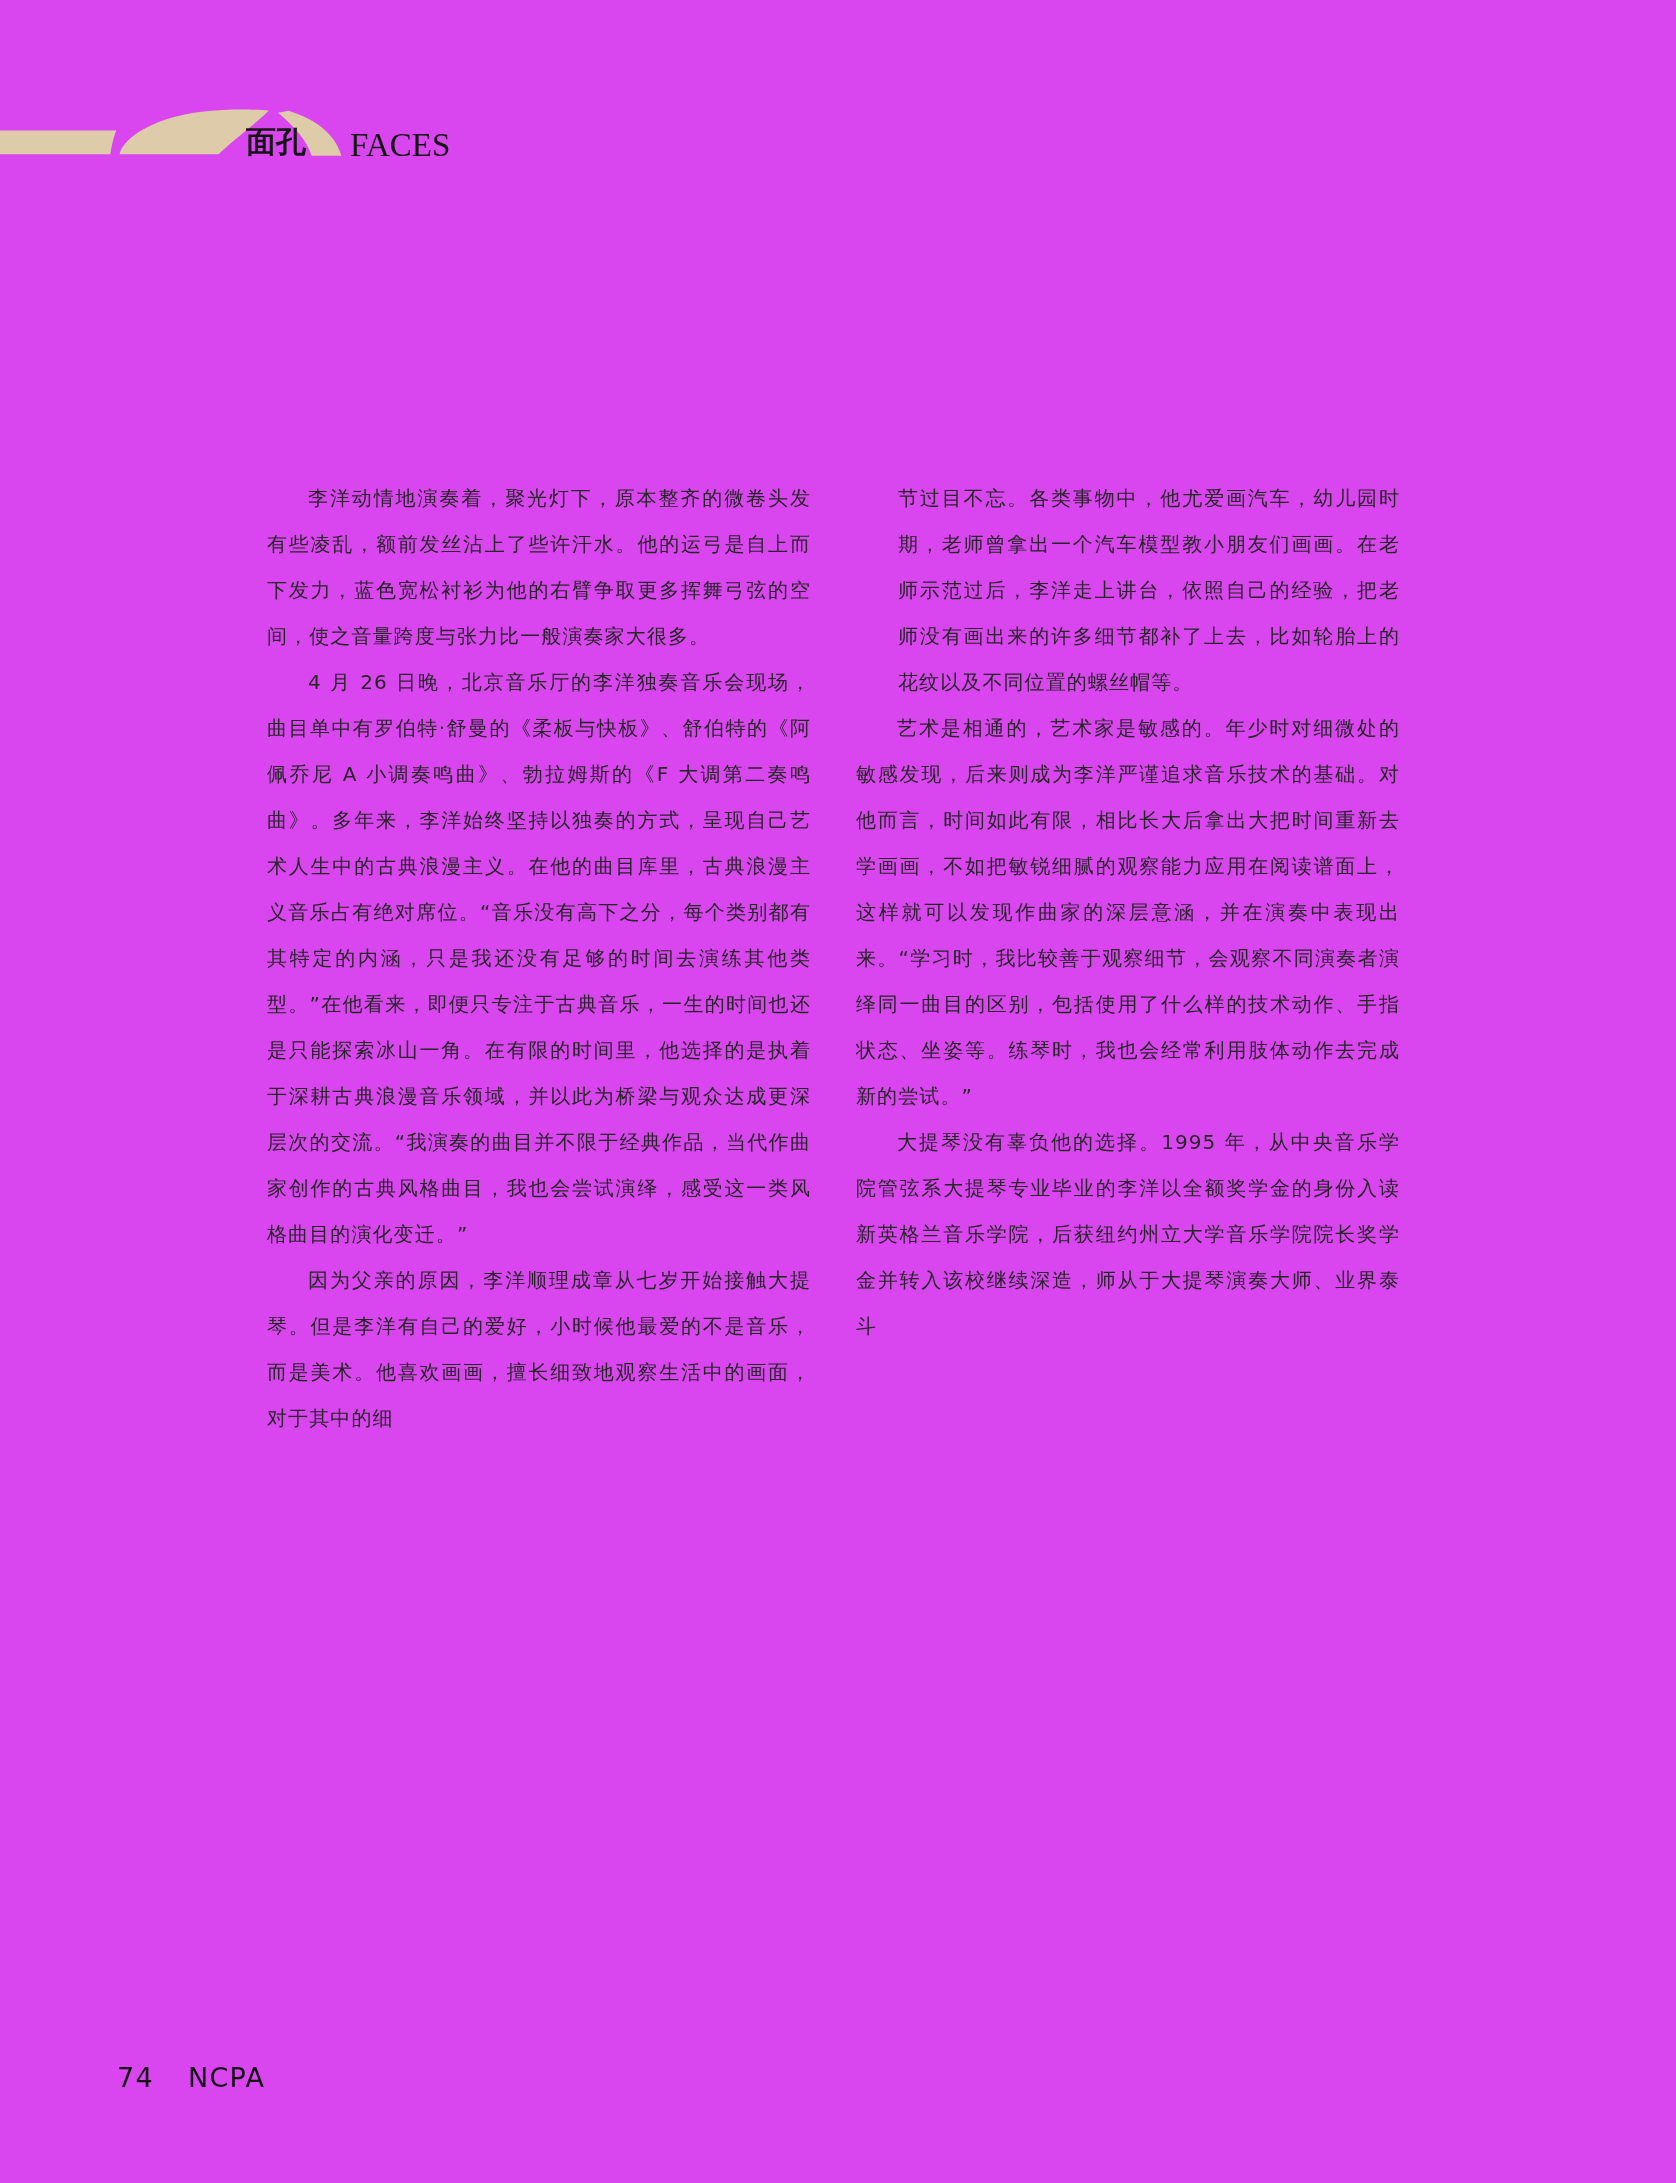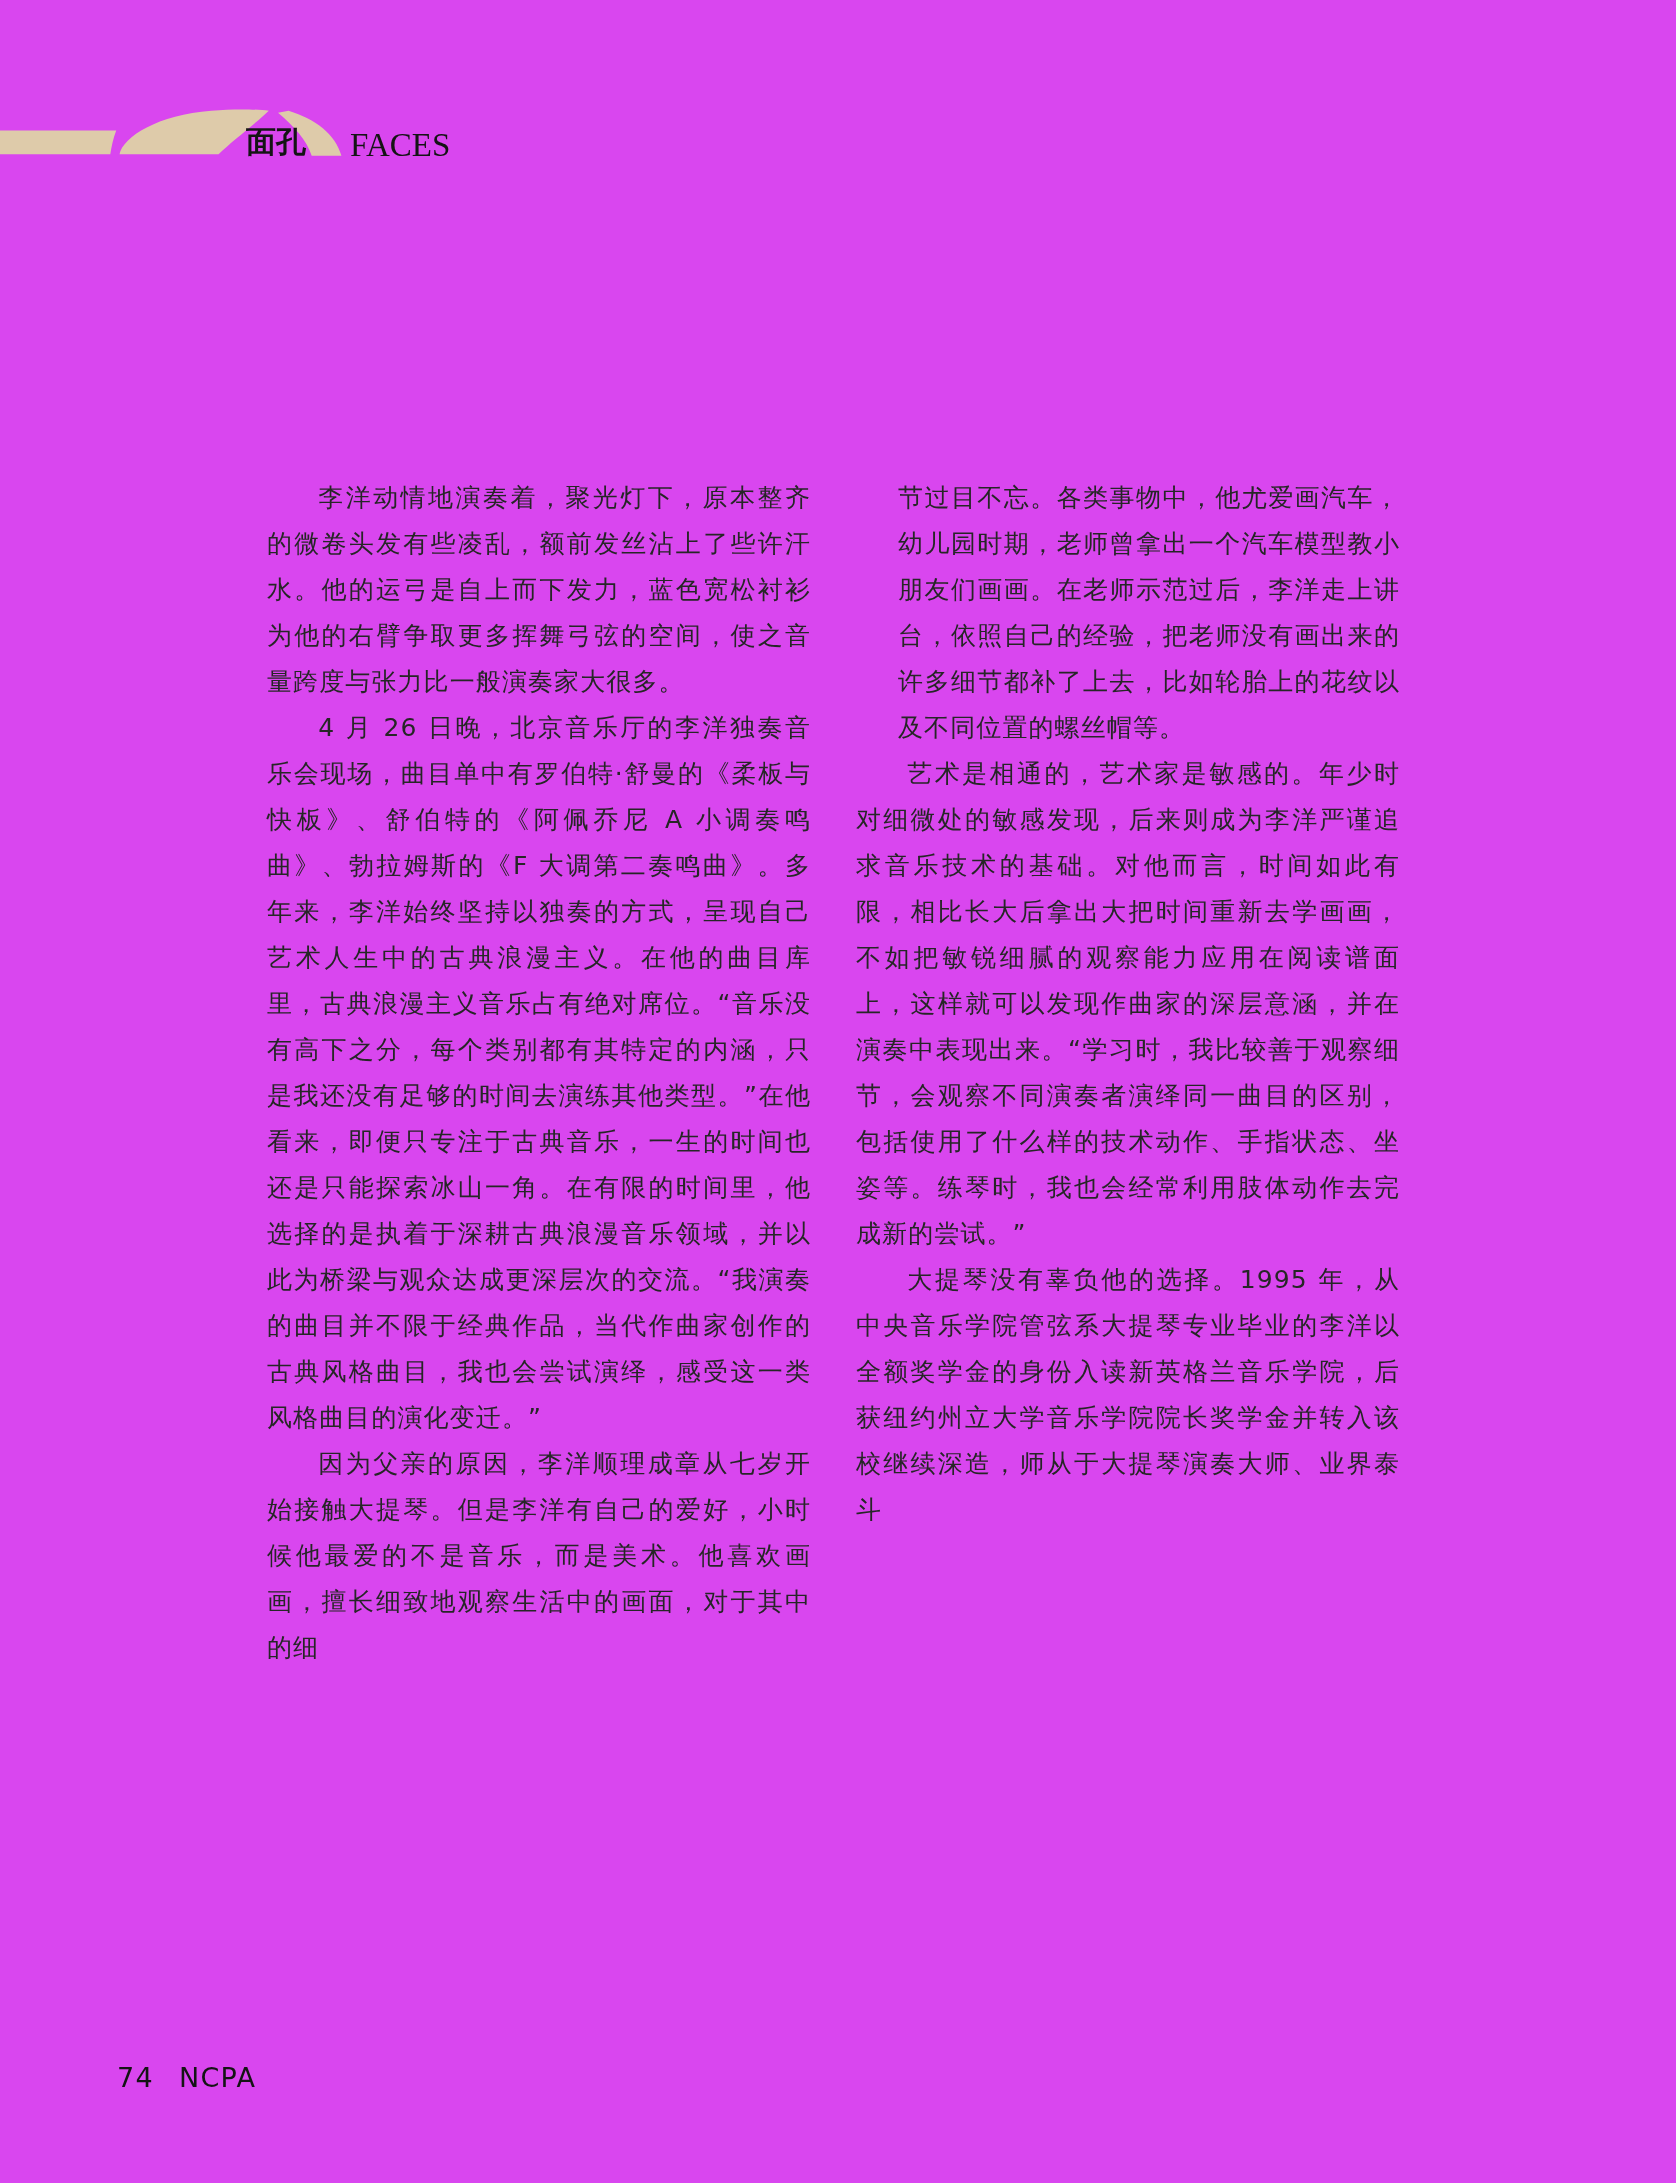--- a/index.html
+++ b/index.html
@@ -45,21 +45,21 @@
     color: #141414;
     font-family: "Liberation Serif", serif;
     white-space: nowrap;
   }
 
   
   .column {
     position: absolute;
     top: 475px;
     width: 544px;
-    font-size: 25px;
+    font-size: 20px;
     line-height: 46px;
     letter-spacing: 1.1px;
     color: #262626;
     text-align: justify;
     font-weight: 400;
   }
   .column-left  { left: 267px;  }
   .column-right { left: 856px; }
   .column p.para {
     margin: 0;
@@ -76,21 +76,21 @@
     position: absolute;
     left: 117px;
     top: 2062px;
     font-size: 27px;
     line-height: 32px;
     color: #141414;
     letter-spacing: 1.3px;
     font-family: "DejaVu Sans", sans-serif;
   }
   .footer .footer-mag {
-    margin-left: 25px;
+    margin-left: 34px;
     text-align: right;
   }
 </style>
 </head>
 <body>
 
 <div class="page">
 
   <svg class="header-graphic" viewBox="0 0 530 80" preserveAspectRatio="none" aria-hidden="true">
     <path class="accent-fill" d="M0,37 L176,37 C171,50 169,61 167,73 L0,73 Z" fill="#decbaa"></path>

